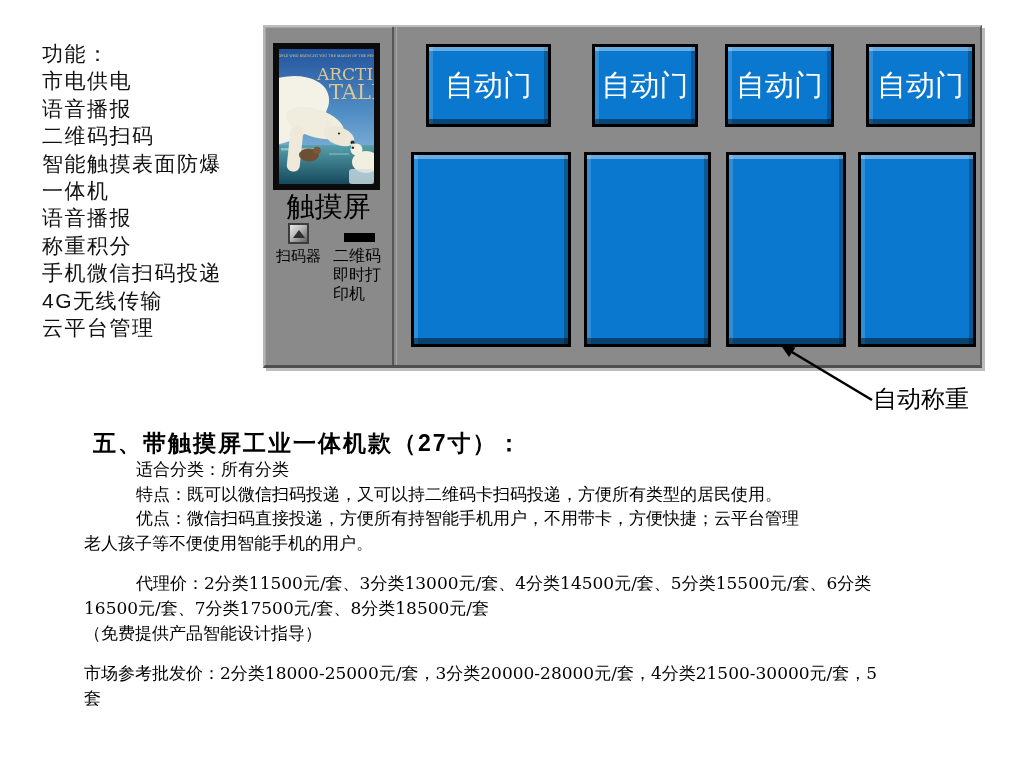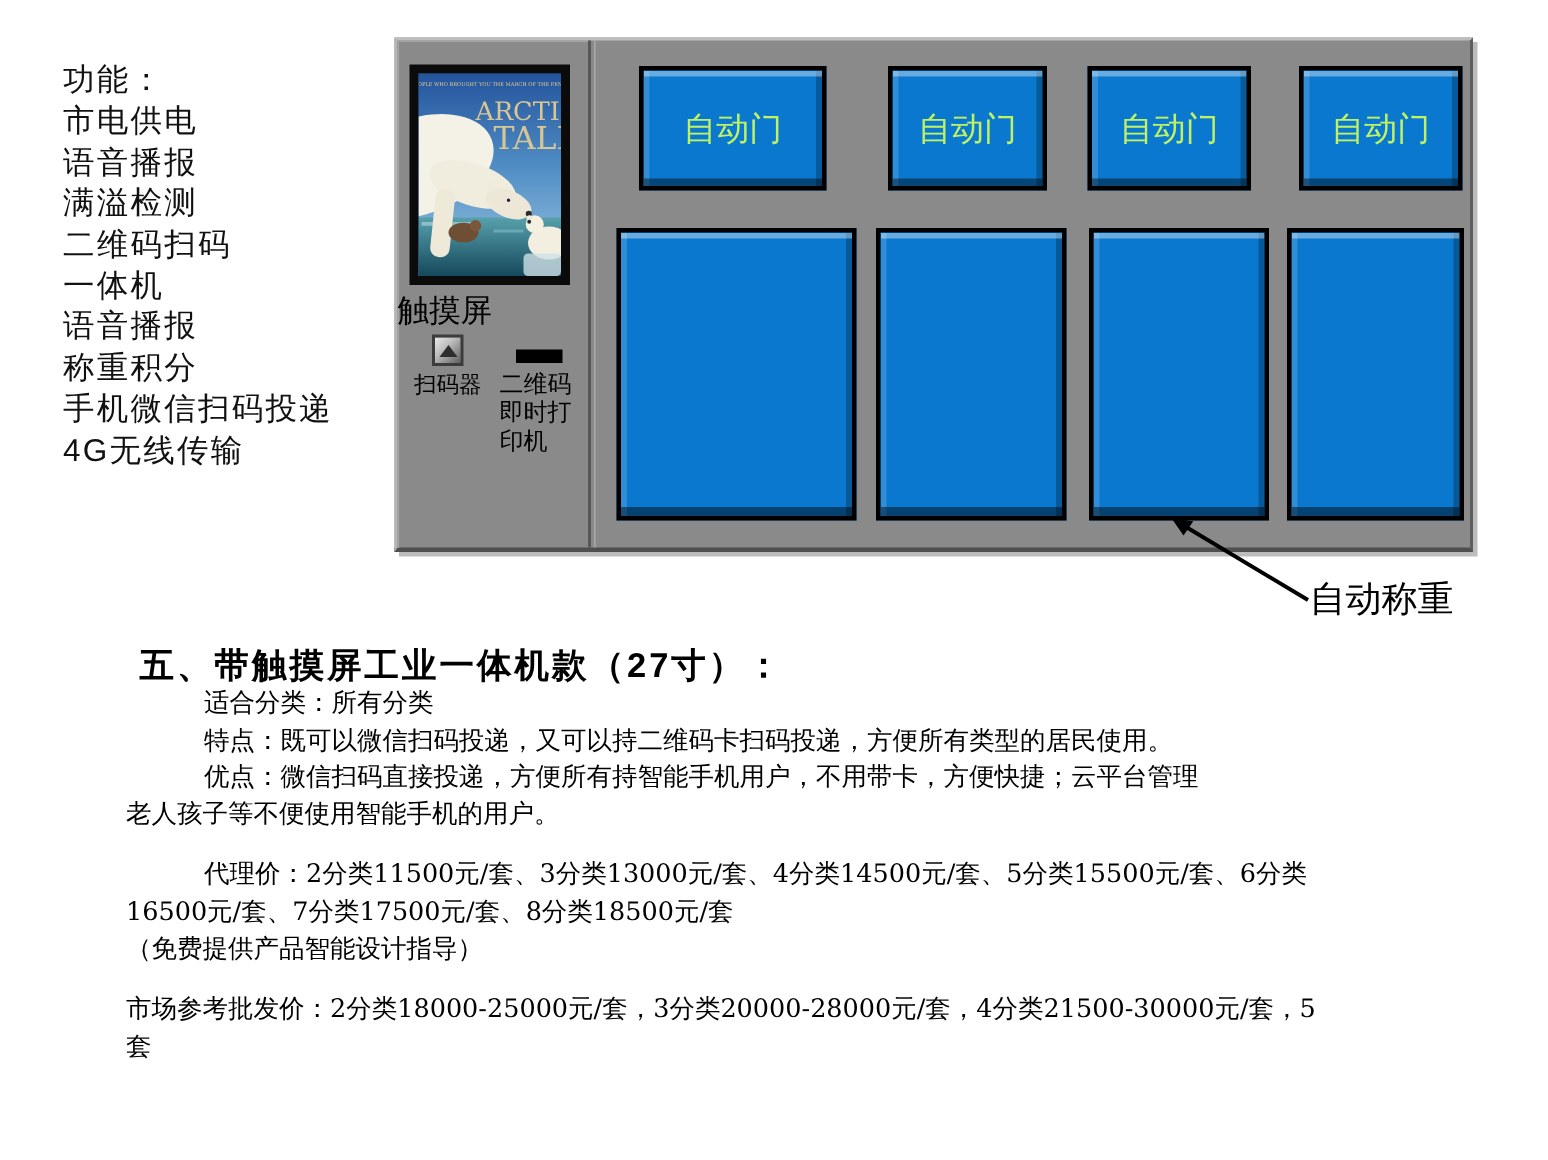--- a/index.html
+++ b/index.html
@@ -17,33 +17,33 @@
     box-shadow:3px 3px 0 #bcbcbc;}
   .m-column{position:absolute;left:0;top:0;width:129px;height:100%;box-sizing:border-box;
     border-right:2px solid #575757;box-shadow:inset 1px 1px 0 #a5a5a5;}
   .m-main{position:absolute;left:131px;top:0;right:0;bottom:0;border-left:1px solid #a9a9a9;}
 
   .poster-frame{position:absolute;left:8px;top:16px;width:107px;height:147px;background:#0b0b0b;
     padding:6px;box-sizing:border-box;}
   .poster{width:100%;height:100%;overflow:hidden;position:relative;background:#2d6db8;}
   .poster svg{display:block;}
 
-  .ts-label{position:absolute;left:0;top:168px;width:127px;
-    font-family:"DejaVu Serif",serif;font-size:21px;line-height:24px;}
+  .ts-label{position:absolute;left:0;top:168px;width:127px;text-align:center;
+    font-family:"DejaVu Serif",serif;font-size:28px;line-height:24px;}
   .scanner-icon{position:absolute;left:23px;top:196px;width:21px;height:21px;box-sizing:border-box;
     border:2px solid #3c3c3c;background:linear-gradient(135deg,#e9e9e9 0%,#bdbdbd 40%,#5f5f5f 100%);}
   .scanner-icon .tri{position:absolute;left:3px;top:5px;width:0;height:0;
     border-left:6px solid transparent;border-right:6px solid transparent;border-bottom:8px solid #2e2e2e;}
   .scanner-label{position:absolute;left:11px;top:221px;font-family:"DejaVu Serif",serif;font-size:15px;line-height:16px;}
   .printer-bar{position:absolute;left:79px;top:206px;width:31px;height:9px;background:#000;}
   .printer-label{position:absolute;left:68px;top:219px;font-family:"DejaVu Serif",serif;font-size:16px;line-height:19px;}
 
   .door-btn{position:absolute;top:17px;height:83px;background:#0a78ce;border:3px solid #000;box-sizing:border-box;
     display:flex;align-items:center;justify-content:center;
-    font-family:"DejaVu Serif",serif;font-size:22px;color:#bef264;
+    font-family:"DejaVu Serif",serif;font-size:29px;color:#ffffff;
     box-shadow:inset 0 4px 0 rgba(255,255,255,.38), inset 0 -5px 0 rgba(0,0,0,.42),
                inset 4px 0 0 rgba(255,255,255,.16), inset -4px 0 0 rgba(0,0,0,.24);}
   .bin{position:absolute;top:125px;height:195px;background:#0a78ce;border:3px solid #000;box-sizing:border-box;
     box-shadow:inset 0 4px 0 rgba(255,255,255,.38), inset 0 -6px 0 rgba(0,0,0,.45),
                inset 4px 0 0 rgba(255,255,255,.16), inset -4px 0 0 rgba(0,0,0,.26);}
   .btn1{left:29px;width:125px;}  .btn2{left:195px;width:106px;}
   .btn3{left:328px;width:109px;} .btn4{left:469px;width:109px;}
   .bin1{left:14px;width:160px;}  .bin2{left:187px;width:127px;}
   .bin3{left:329px;width:120px;} .bin4{left:461px;width:118px;}
 
@@ -60,27 +60,28 @@
 </style>
 </head>
 <body>
 
 <div class="canvas">
 
   <div class="features">
     <div>功能：</div>
     <div>市电供电</div>
     <div>语音播报</div>
-    <div>满溢检测</div>
     <div>二维码扫码</div>
+    <div>智能触摸表面防爆</div>
     <div>一体机</div>
     <div>语音播报</div>
     <div>称重积分</div>
     <div>手机微信扫码投递</div>
     <div>4G无线传输</div>
+    <div>云平台管理</div>
   </div>
 
   <div class="machine">
 
     <div class="m-column">
       <div class="poster-frame">
         <div class="poster">
           <svg width="95" height="135" viewBox="0 0 95 135" xmlns="http://www.w3.org/2000/svg">
             <defs>
               <linearGradient id="sky" x1="0" y1="0" x2="0" y2="1">

